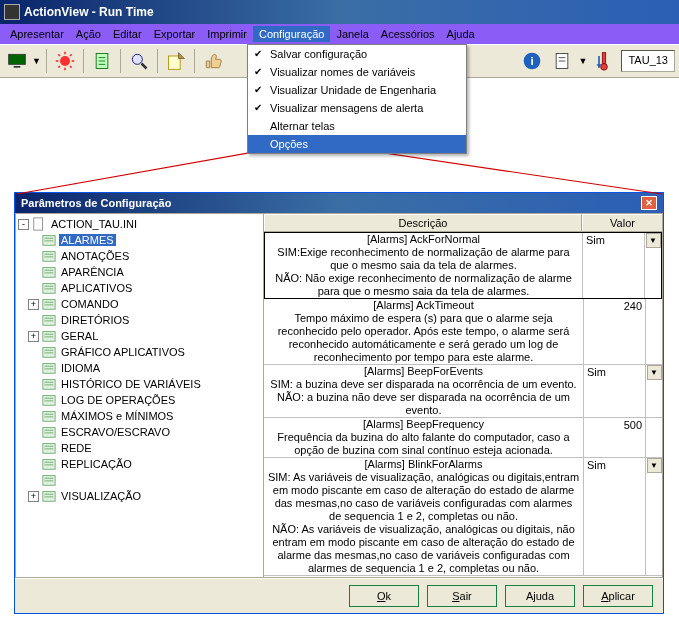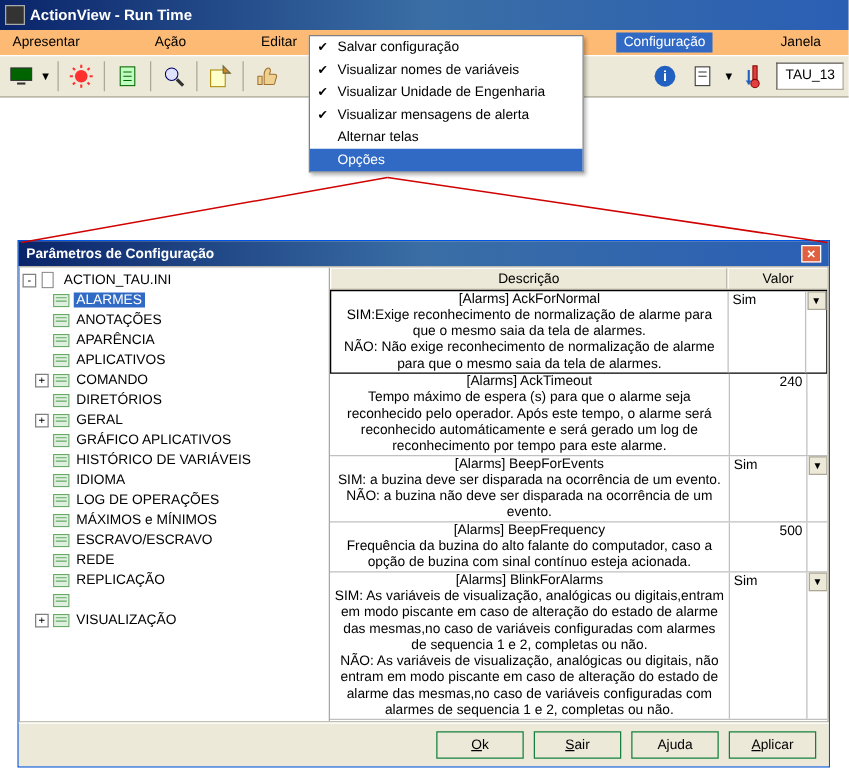--- a/index.html
+++ b/index.html
@@ -18,26 +18,25 @@
     color: #fff;
     height: 24px;
     display: flex;
     align-items: center;
     padding: 0 4px;
     font-weight: bold;
     font-size: 12px;
   }
   .titlebar .icon { width:16px; height:16px; margin-right:4px; background:#333; border:1px solid #aaa; display:inline-block;}
   .menubar {
-    background: #fdba74;
+    background: #8b5cf6;
     display: flex;
     padding: 8px 4px;
     height: 20px;
     align-items: center;
-    gap: 48px;
   }
   .menubar .menuitem {
     padding: 2px 6px;
     cursor: default;
   }
   .menubar .menuitem.active {
     background: #316ac5;
     color: #fff;
   }
   .toolbar {
@@ -68,21 +67,21 @@
   }
   .tlabel {
     border:1px inset #aca899;
     background:#fff;
     padding:3px 6px;
     min-width:40px;
     height:22px;
   }
   .dropdown {
     position: absolute;
-    top: 28px;
+    top: 44px;
     left: 247px;
     width: 220px;
     background: #fff;
     border: 1px solid #808080;
     box-shadow: 2px 2px 3px rgba(0,0,0,0.3);
     z-index: 50;
   }
   .dd-item {
     padding: 3px 6px 3px 22px;
     position: relative;
@@ -505,32 +504,32 @@
           </div>
           <div class="tree-row">
             <span class="tree-spacer" style="width: 24px;"></span>
             <span class="tree-ico">
               <svg viewBox="0 0 16 16">
                 <rect x="1" y="3" width="14" height="11" fill="#e0f0e0" stroke="#6a6"></rect>
                 <line x1="3" y1="6" x2="13" y2="6" stroke="#6a6"></line>
                 <line x1="3" y1="9" x2="13" y2="9" stroke="#6a6"></line>
               </svg>
             </span>
+            <span class="tree-label">IDIOMA</span>
+          </div>
+          <div class="tree-row">
+            <span class="tree-spacer" style="width: 24px;"></span>
+            <span class="tree-ico">
+              <svg viewBox="0 0 16 16">
+                <rect x="1" y="3" width="14" height="11" fill="#e0f0e0" stroke="#6a6"></rect>
+                <line x1="3" y1="6" x2="13" y2="6" stroke="#6a6"></line>
+                <line x1="3" y1="9" x2="13" y2="9" stroke="#6a6"></line>
+              </svg>
+            </span>
             <span class="tree-label">HISTÓRICO DE VARIÁVEIS</span>
-          </div>
-          <div class="tree-row">
-            <span class="tree-spacer" style="width: 24px;"></span>
-            <span class="tree-ico">
-              <svg viewBox="0 0 16 16">
-                <rect x="1" y="3" width="14" height="11" fill="#e0f0e0" stroke="#6a6"></rect>
-                <line x1="3" y1="6" x2="13" y2="6" stroke="#6a6"></line>
-                <line x1="3" y1="9" x2="13" y2="9" stroke="#6a6"></line>
-              </svg>
-            </span>
-            <span class="tree-label">IDIOMA</span>
           </div>
           <div class="tree-row">
             <span class="tree-spacer" style="width: 24px;"></span>
             <span class="tree-ico">
               <svg viewBox="0 0 16 16">
                 <rect x="1" y="3" width="14" height="11" fill="#e0f0e0" stroke="#6a6"></rect>
                 <line x1="3" y1="6" x2="13" y2="6" stroke="#6a6"></line>
                 <line x1="3" y1="9" x2="13" y2="9" stroke="#6a6"></line>
               </svg>
             </span>

